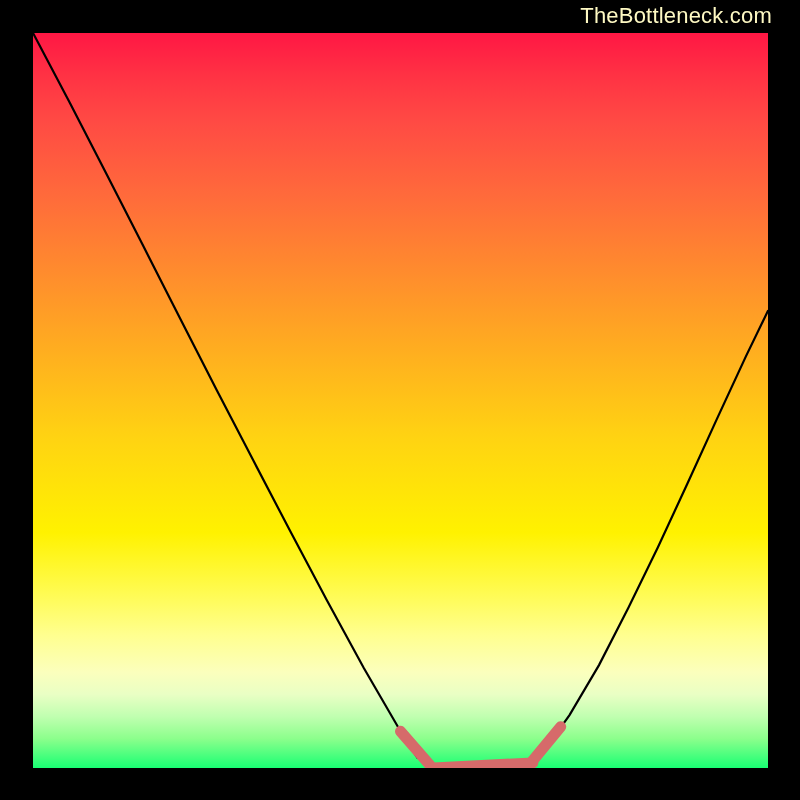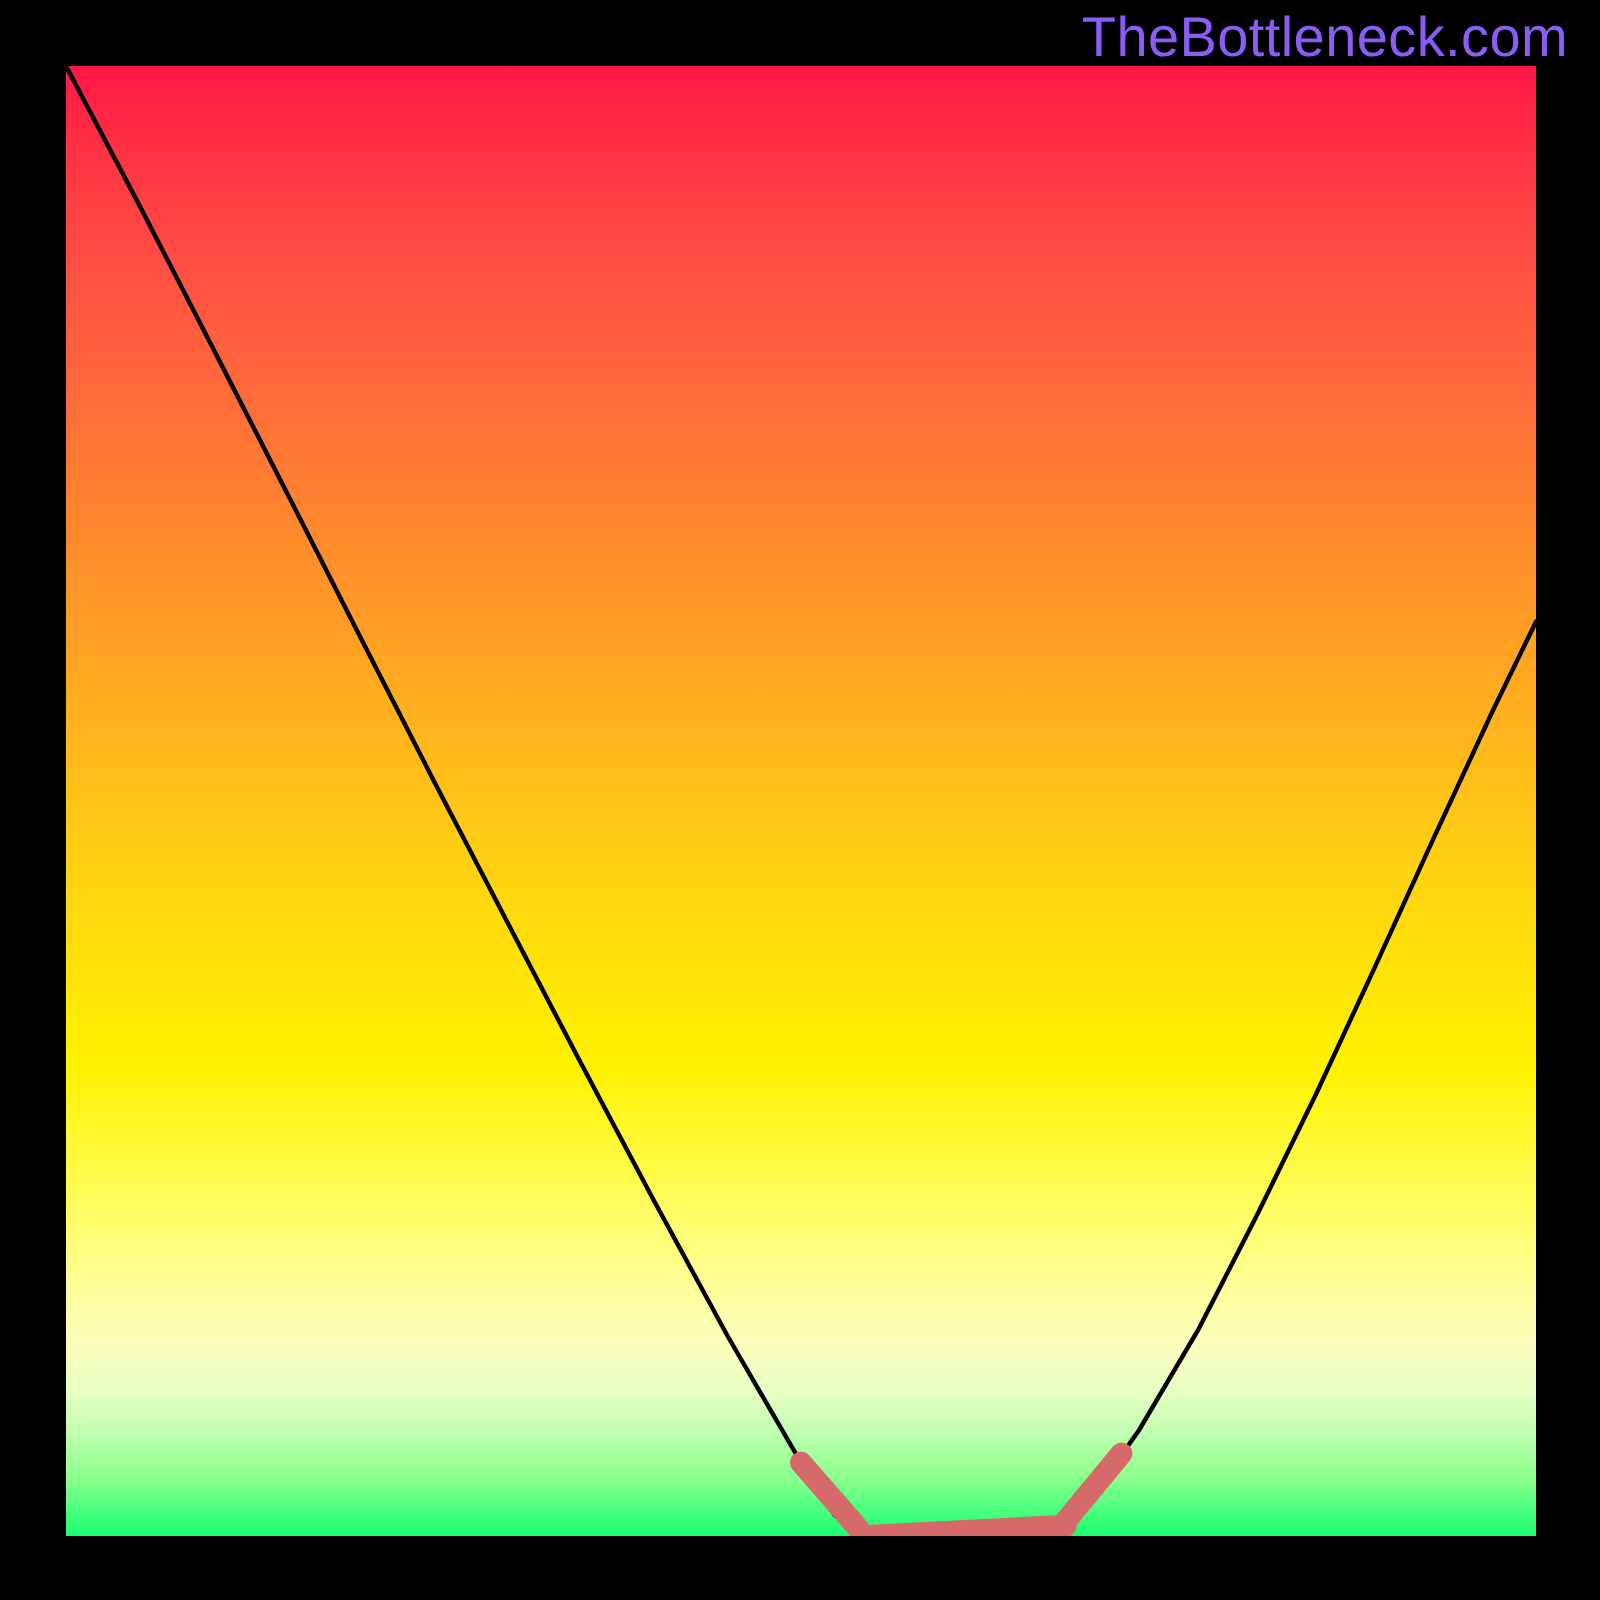--- a/index.html
+++ b/index.html
@@ -43,23 +43,23 @@
   .plot-area svg {
     position: absolute;
     left: 0;
     top: 0;
     width: 735px;
     height: 735px;
   }
   .watermark {
     position: absolute;
     top: 3px;
-    right: 16px;
-    color: #8b5cf6;
-    font-size: 28px;
+    right: 28px;
+    color: #fef9c3;
+    font-size: 22px;
     letter-spacing: 0.2px;
     font-weight: 400;
     user-select: none;
   }
 </style>
 </head>
 <body>
 
 <div class="frame">
   <div class="watermark">TheBottleneck.com</div>

